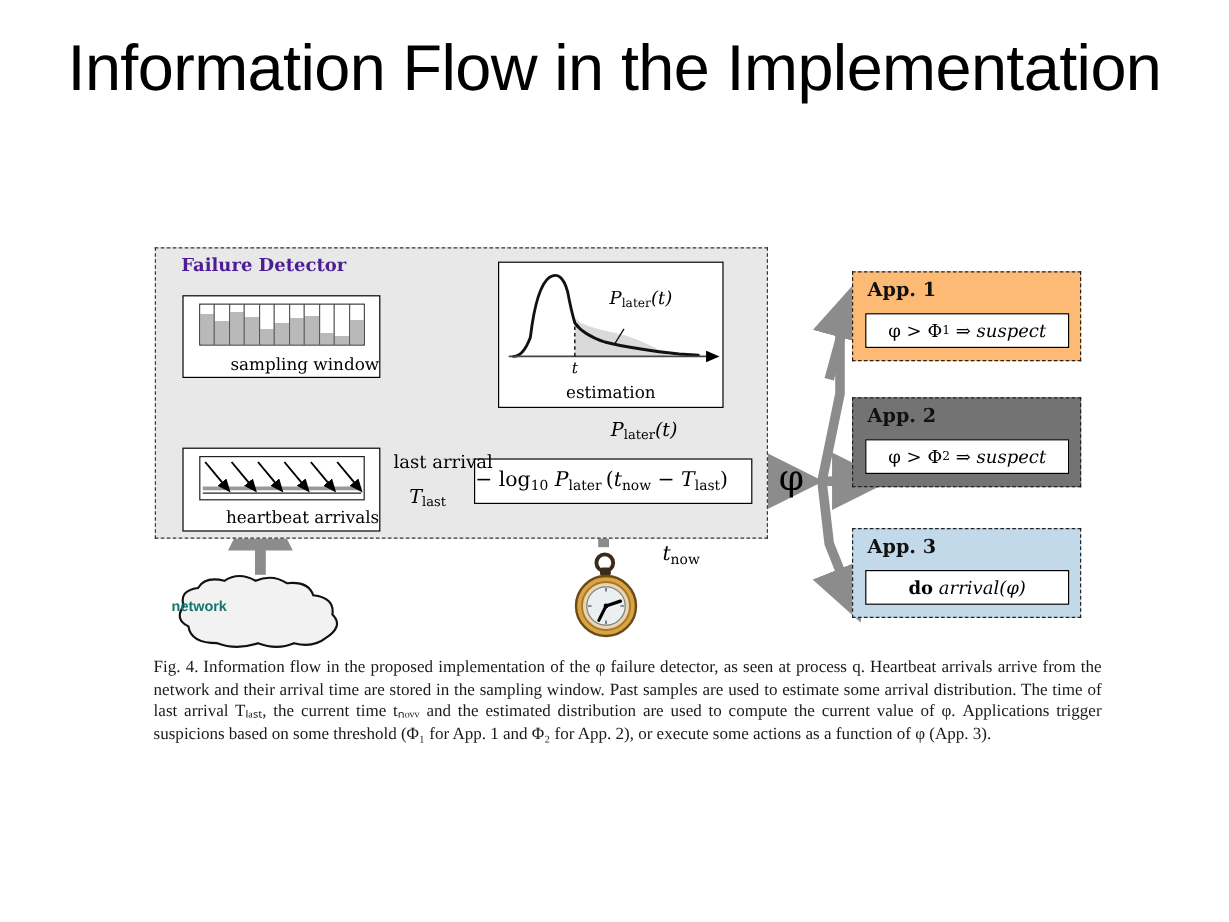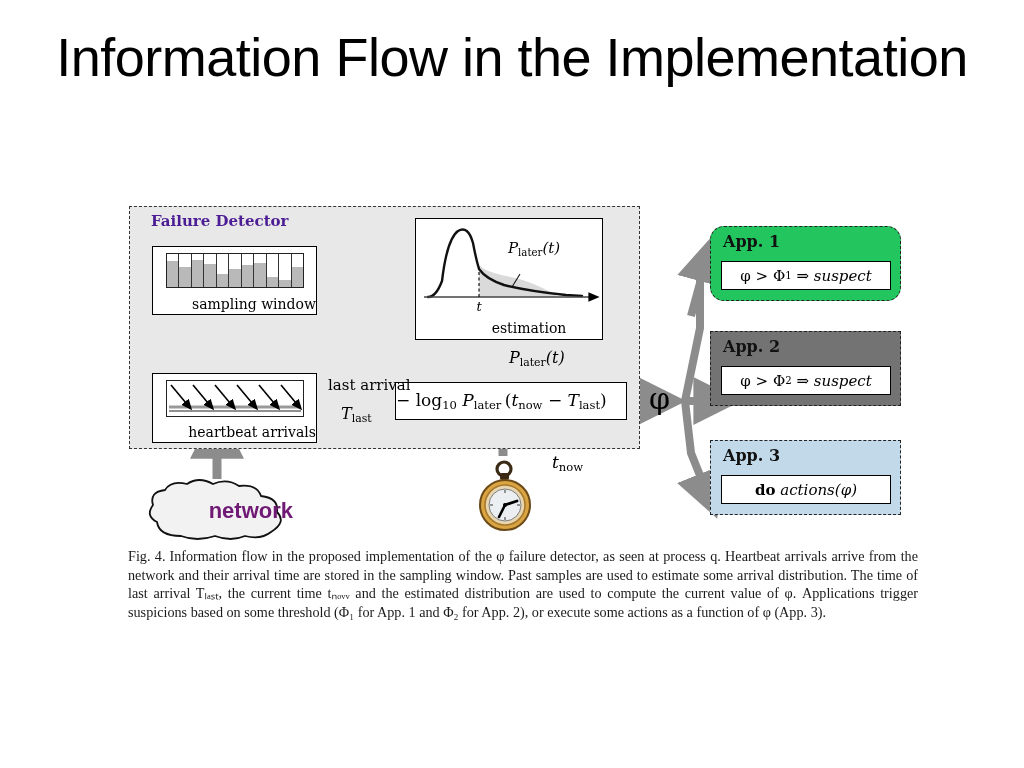--- a/index.html
+++ b/index.html
@@ -94,21 +94,21 @@
     border: 1.3px solid #222; box-sizing: border-box;
     background: #ffffff; overflow: hidden;
   }
 
   
   #estimation-box { left: 290px; top: 20px; width: 188px; height: 122px; }
   #est-caption {
     position: absolute; left: 0; bottom: 3px; width: 100%;
     text-align: center;
     font-family: "DejaVu Serif", serif;
-    font-size: 14px; color: #000; padding-left: 20px;
+    font-size: 14px; color: #000;
   }
 
   
   #formula-box {
     left: 270px; top: 184px; width: 232px; height: 38px;
     display: flex; align-items: center; justify-content: flex-start;
   }
   #formula-text {
     font-family: "DejaVu Serif", serif;
     font-size: 17px; color: #000; white-space: nowrap;
@@ -135,36 +135,36 @@
     font-family: "DejaVu Serif", serif;
   }
 
   
   #network-cloud {
     position: absolute; left: 18px; top: 280px;
     width: 150px; height: 64px;
   }
   #network-text {
     position: absolute; left: 0; top: 20px; width: 150px;
-    text-align: right;
+    text-align: left;
     font-family: "Liberation Sans", sans-serif;
-    font-weight: bold; font-size: 22px; color: #701a75;
+    font-weight: bold; font-size: 12px; color: #0f766e;
   }
 
   
   #clock { position: absolute; left: 349px; top: 255px; width: 66px; height: 80px; }
 
   
   .app-box {
     position: absolute;
     width: 191px; height: 75px;
     border: 1.5px dashed #222222;
     box-sizing: border-box;
   }
-  #app1 { left: 585px; top: 28px;  background: #22c55e; border-radius: 14px; }
+  #app1 { left: 585px; top: 28px;  background: #fdba74; }
   #app2 { left: 585px; top: 133px; background: #737373; }
   #app3 { left: 585px; top: 242px; background: #c2d9e9; }
   .app-title {
     position: absolute; left: 12px; top: 5px;
     font-family: "DejaVu Serif", serif;
     font-weight: bold; font-size: 16px; color: #111;
   }
   .app-rule {
     position: absolute; left: 10px; top: 34px;
     width: 170px; height: 29px;
@@ -329,21 +329,21 @@
     <div class="app-box" id="app2">
       <div class="app-title">App. 2</div>
       <div class="app-rule">
         <span>φ</span>&nbsp;<span>&gt;</span>&nbsp;<span>Φ</span><span class="subn">2</span>&nbsp;<span>⇒</span>&nbsp;<span class="mi">suspect</span>
       </div>
     </div>
 
     <div class="app-box" id="app3">
       <div class="app-title">App. 3</div>
       <div class="app-rule">
-        <span style="font-weight:bold">do</span>&nbsp;<span class="mi">actions</span><span class="mi">(φ)</span>
+        <span style="font-weight:bold">do</span>&nbsp;<span class="mi">arrival</span><span class="mi">(φ)</span>
       </div>
     </div>
 
   </div>
 
   <div id="caption">
     <span class="figno">Fig. 4.</span><span>Information flow in the proposed implementation of the φ failure detector, as seen at process q. Heartbeat arrivals arrive from the network and their arrival time are stored in the sampling window. Past samples are used to estimate some arrival distribution. The time of last arrival Tₗₐₛₜ, the current time tₙₒᵥᵥ and the estimated distribution are used to compute the current value of φ. Applications trigger suspicions based on some threshold (Φ₁ for App. 1 and Φ₂ for App. 2), or execute some actions as a function of φ (App. 3).</span>
   </div>
 
 </div>

